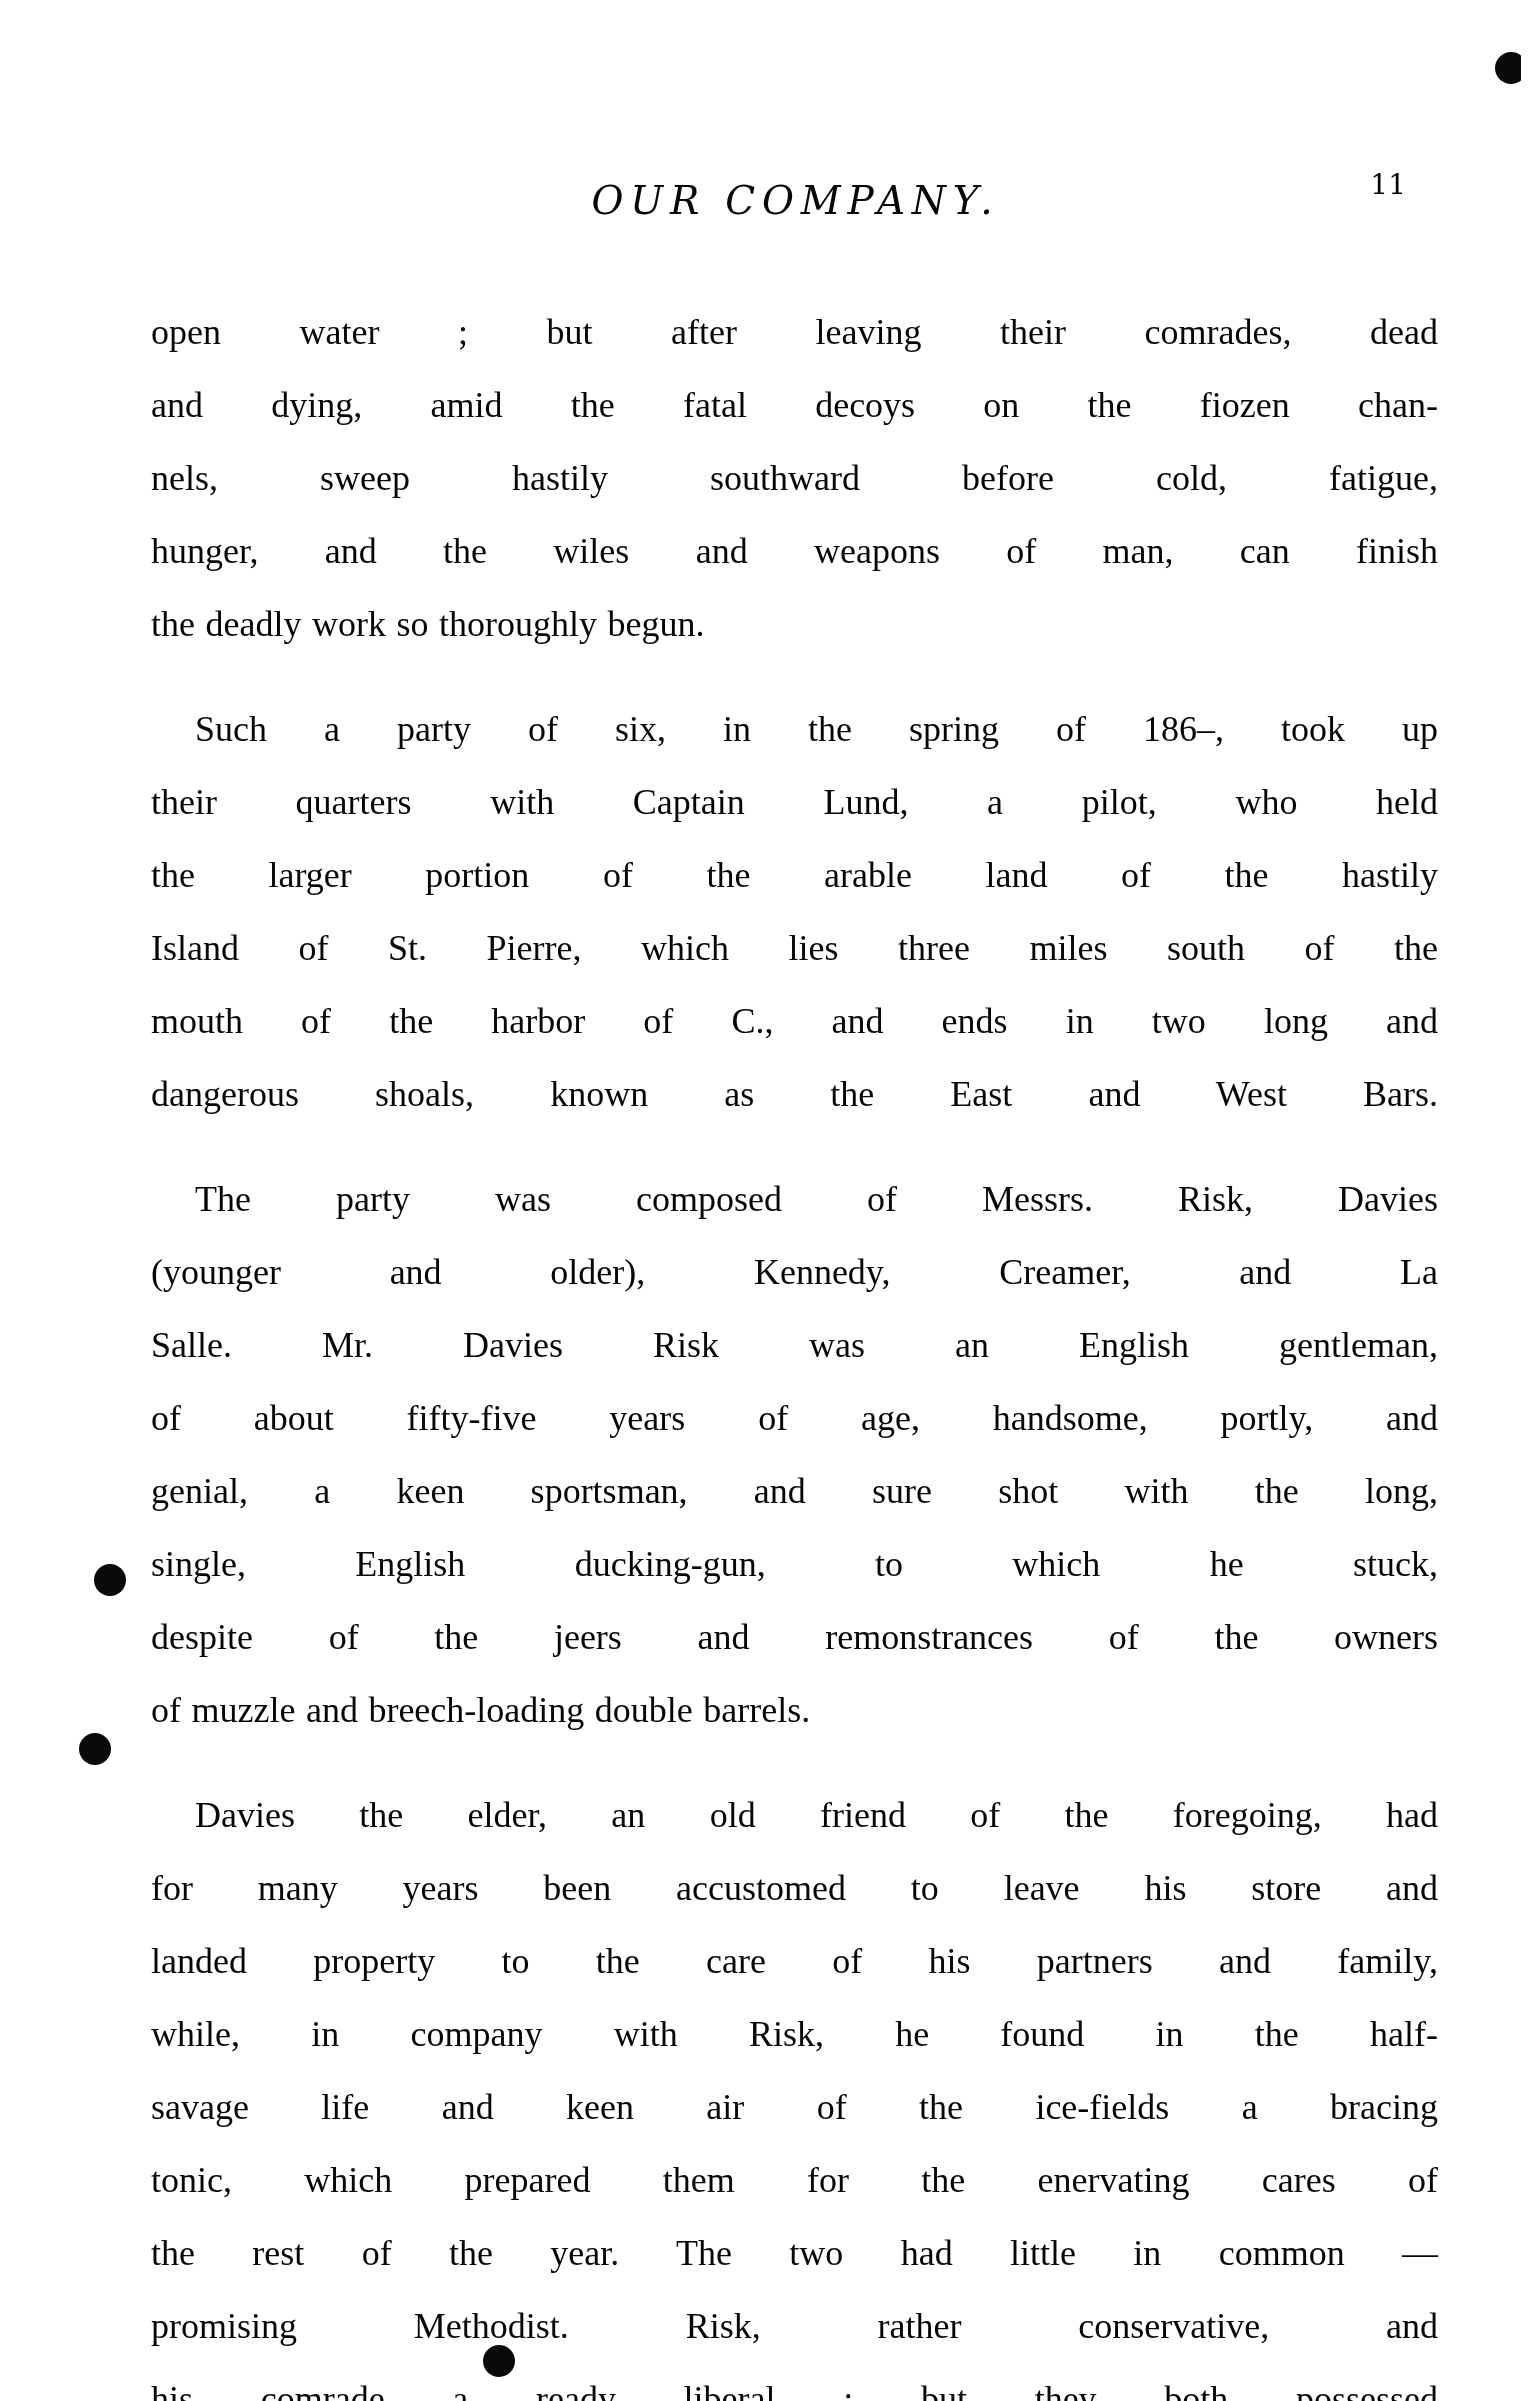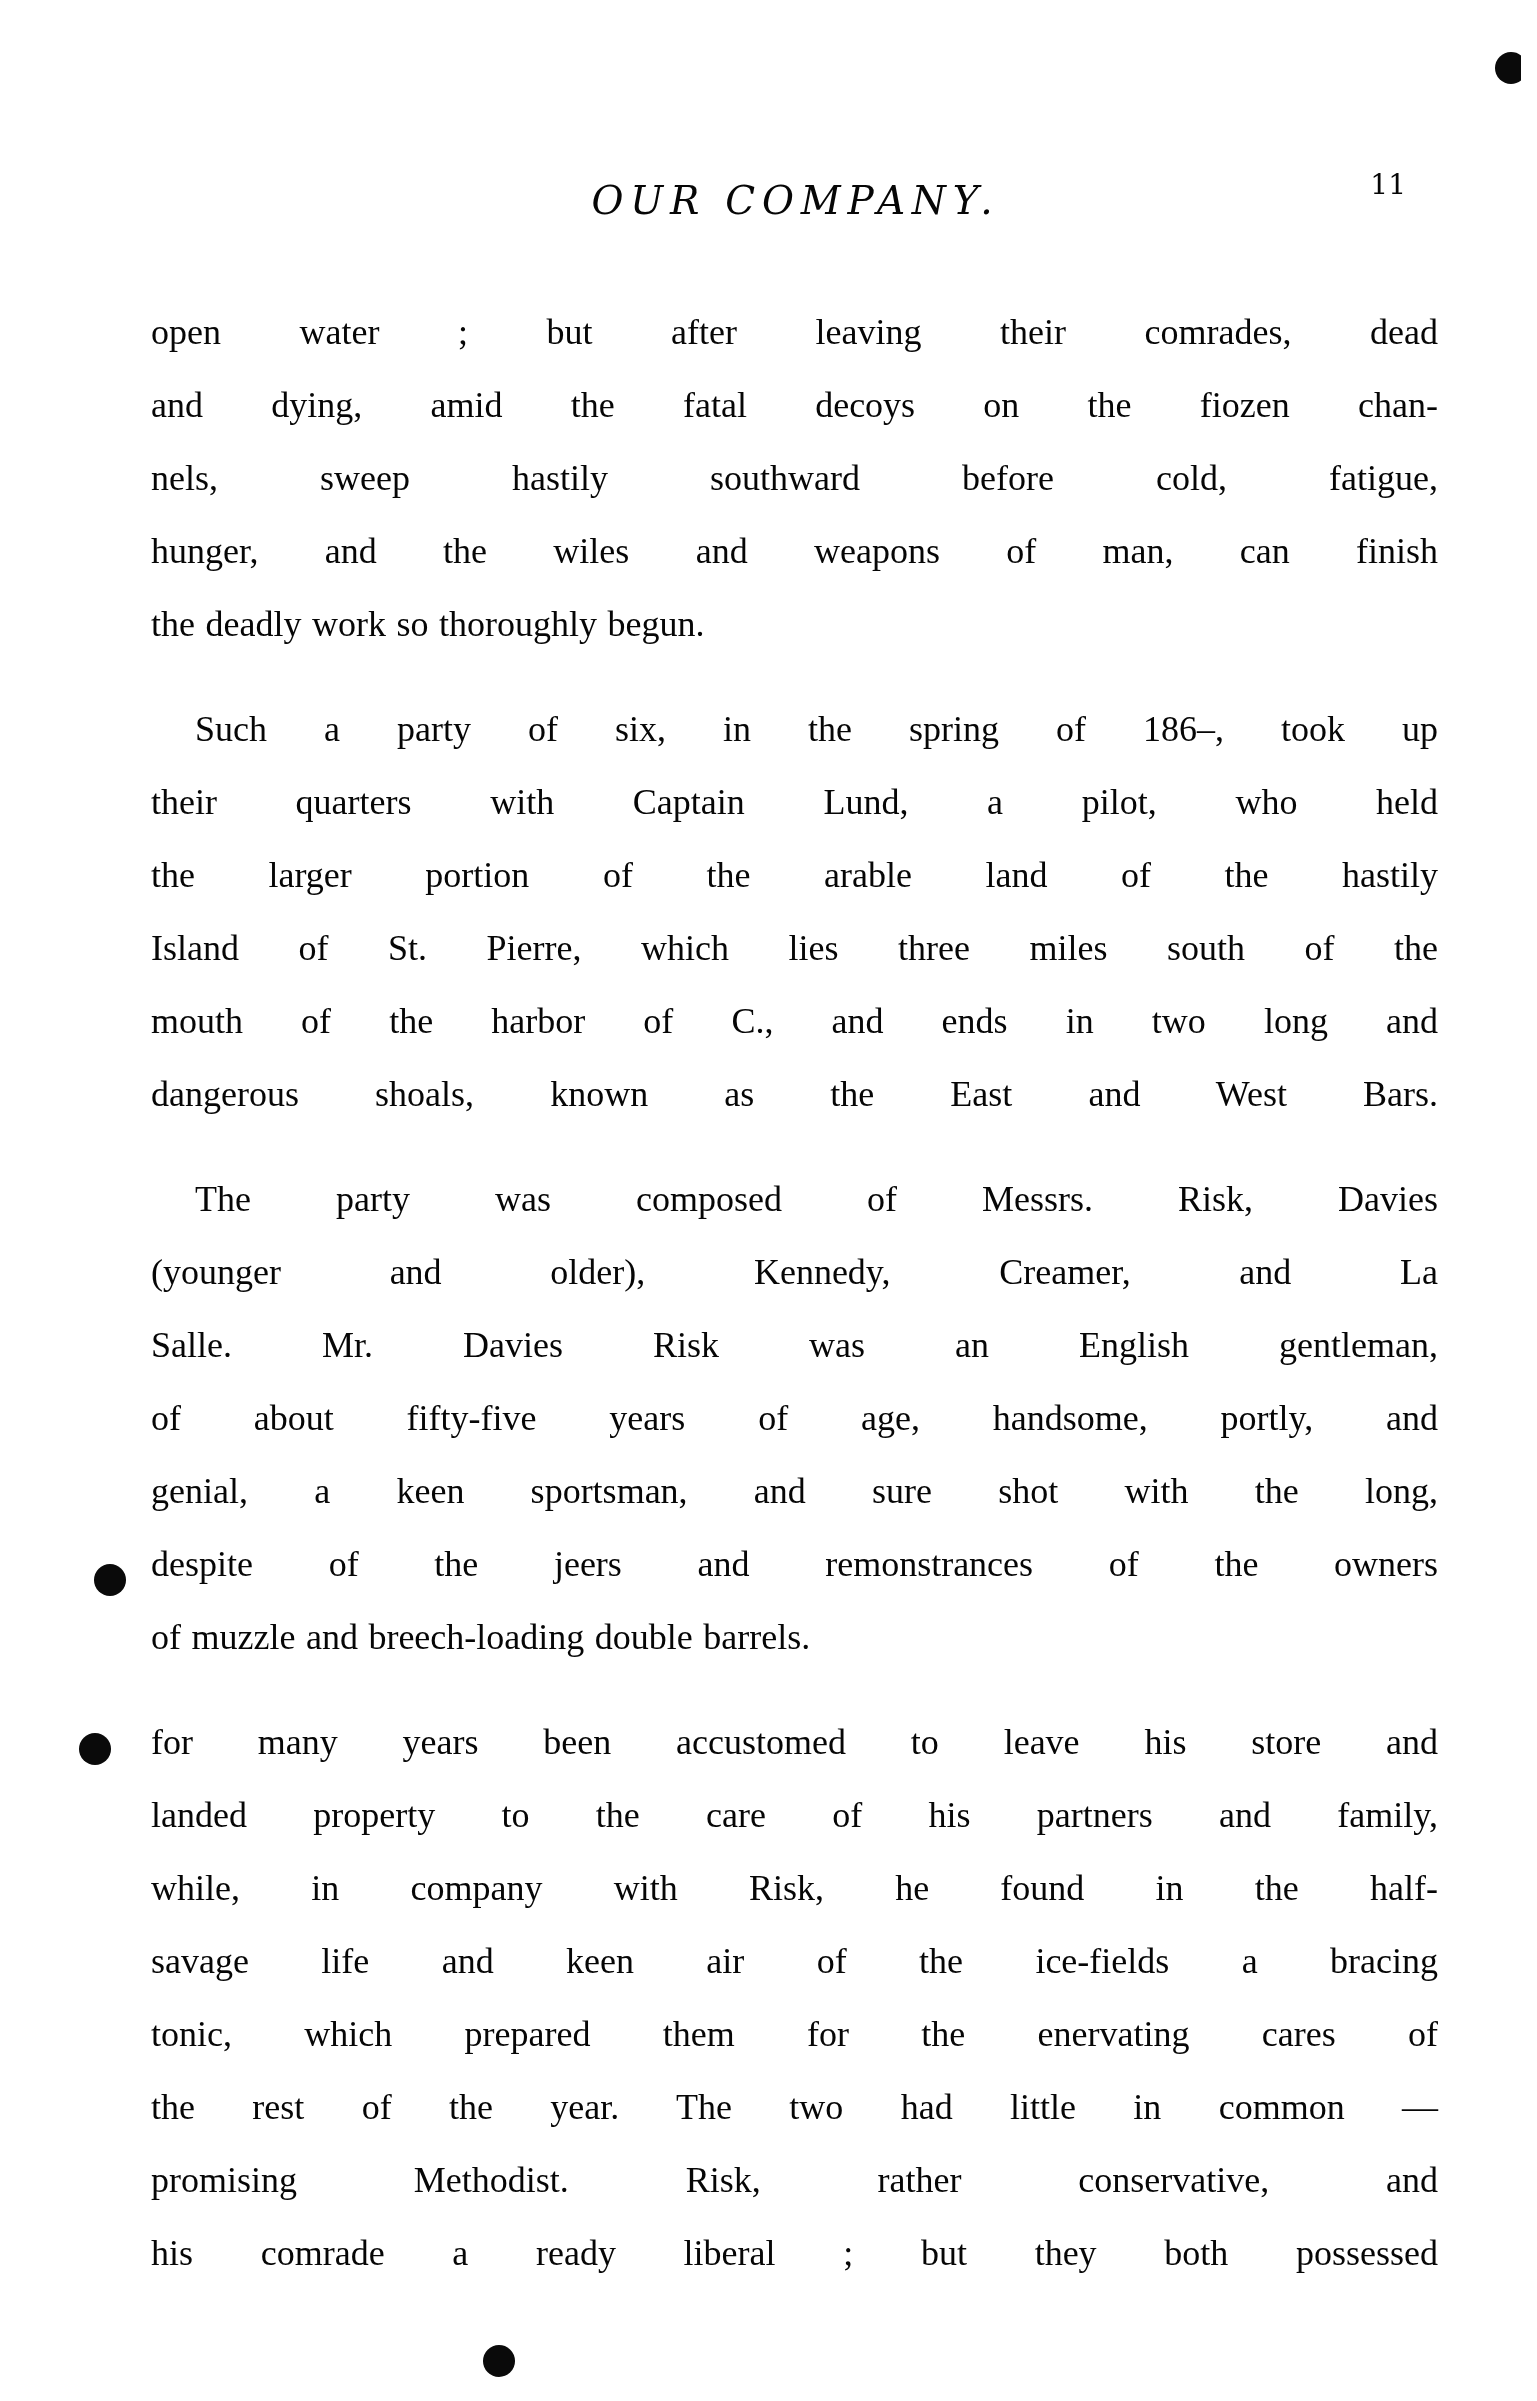--- a/index.html
+++ b/index.html
@@ -91,24 +91,26 @@
         <div class="line just">Island of St. Pierre, which lies three miles south of the</div>
         <div class="line just">mouth of the harbor of C., and ends in two long and</div>
         <div class="line just">dangerous shoals, known as the East and West Bars.</div>
       </div>
       <div>
         <div class="line just indent">The party was composed of Messrs. Risk, Davies</div>
         <div class="line just">(younger and older), Kennedy, Creamer, and La</div>
         <div class="line just">Salle.  Mr. Davies Risk was an English gentleman,</div>
         <div class="line just">of about fifty-five years of age, handsome, portly, and</div>
         <div class="line just">genial, a keen sportsman, and sure shot with the long,</div>
+        <div class="line just">single, English ducking-gun, to which he stuck,</div>
         <div class="line just">despite of the jeers and remonstrances of the owners</div>
         <div class="line">of muzzle and breech-loading double barrels.</div>
       </div>
       <div>
+        <div class="line just indent">Davies the elder, an old friend of the foregoing, had</div>
         <div class="line just">for many years been accustomed to leave his store and</div>
         <div class="line just">landed property to the care of his partners and family,</div>
         <div class="line just">while, in company with Risk, he found in the half-</div>
         <div class="line just">savage life and keen air of the ice-fields a bracing</div>
         <div class="line just">tonic, which prepared them for the enervating cares of</div>
         <div class="line just">the rest of the year.  The two had little in common —</div>
         <div class="line just">promising Methodist.  Risk, rather conservative, and</div>
         <div class="line just">his comrade a ready liberal ; but they both possessed</div>
       </div>
     </div>

